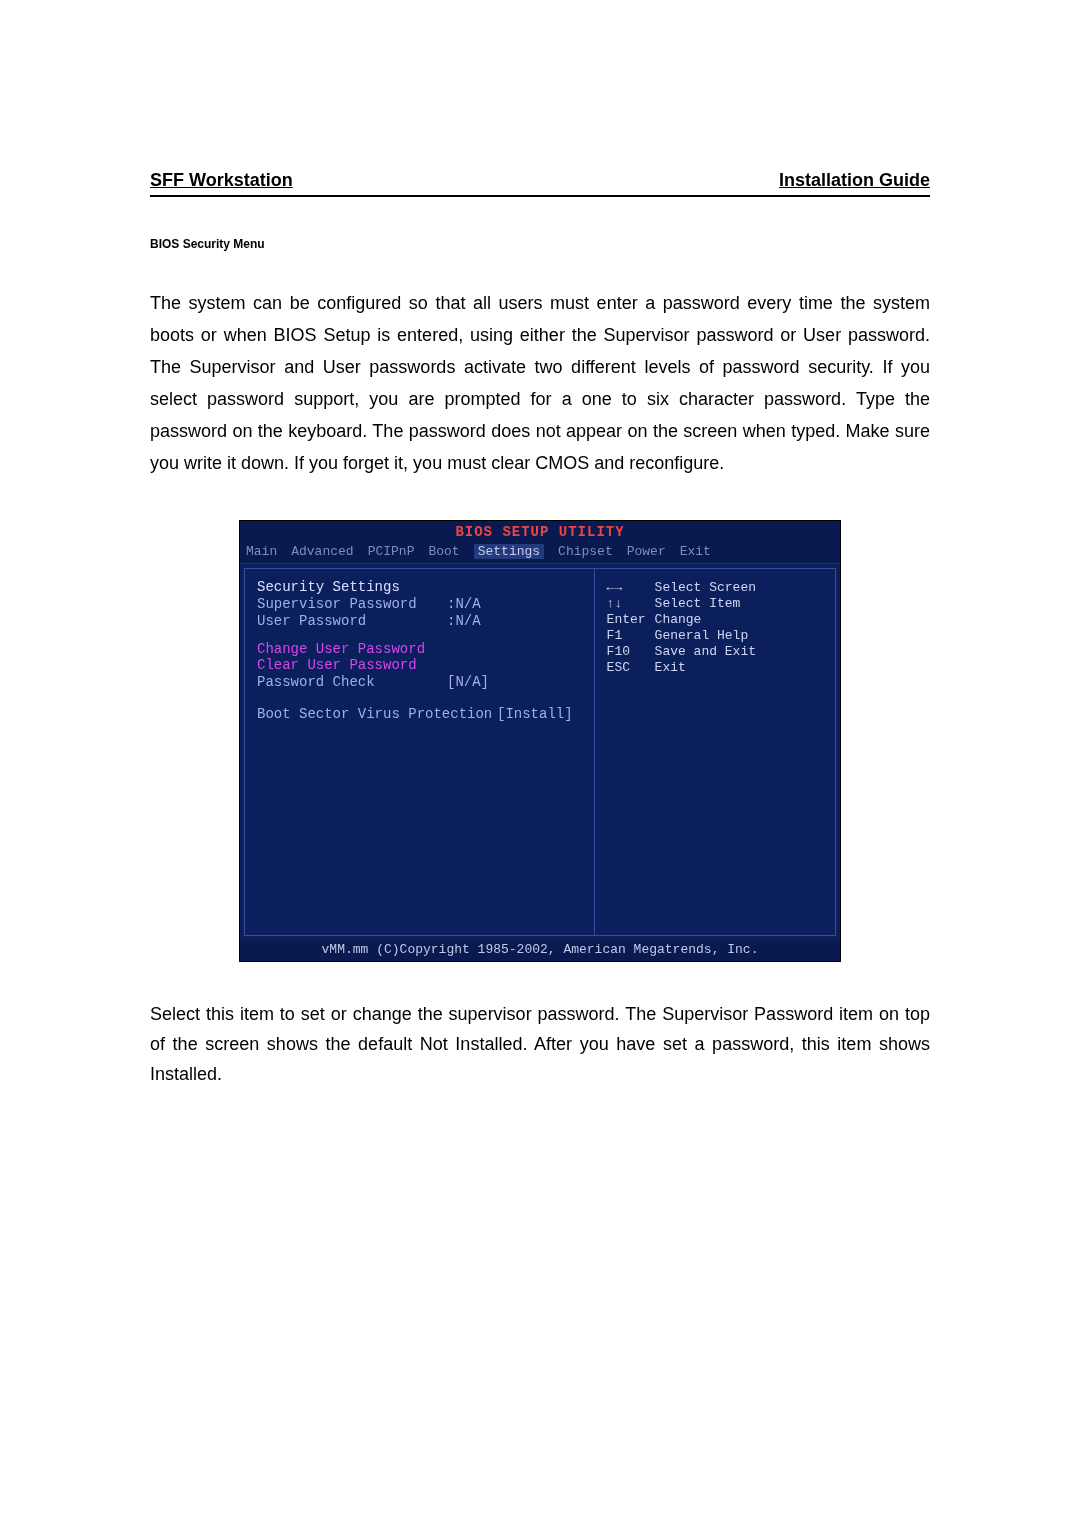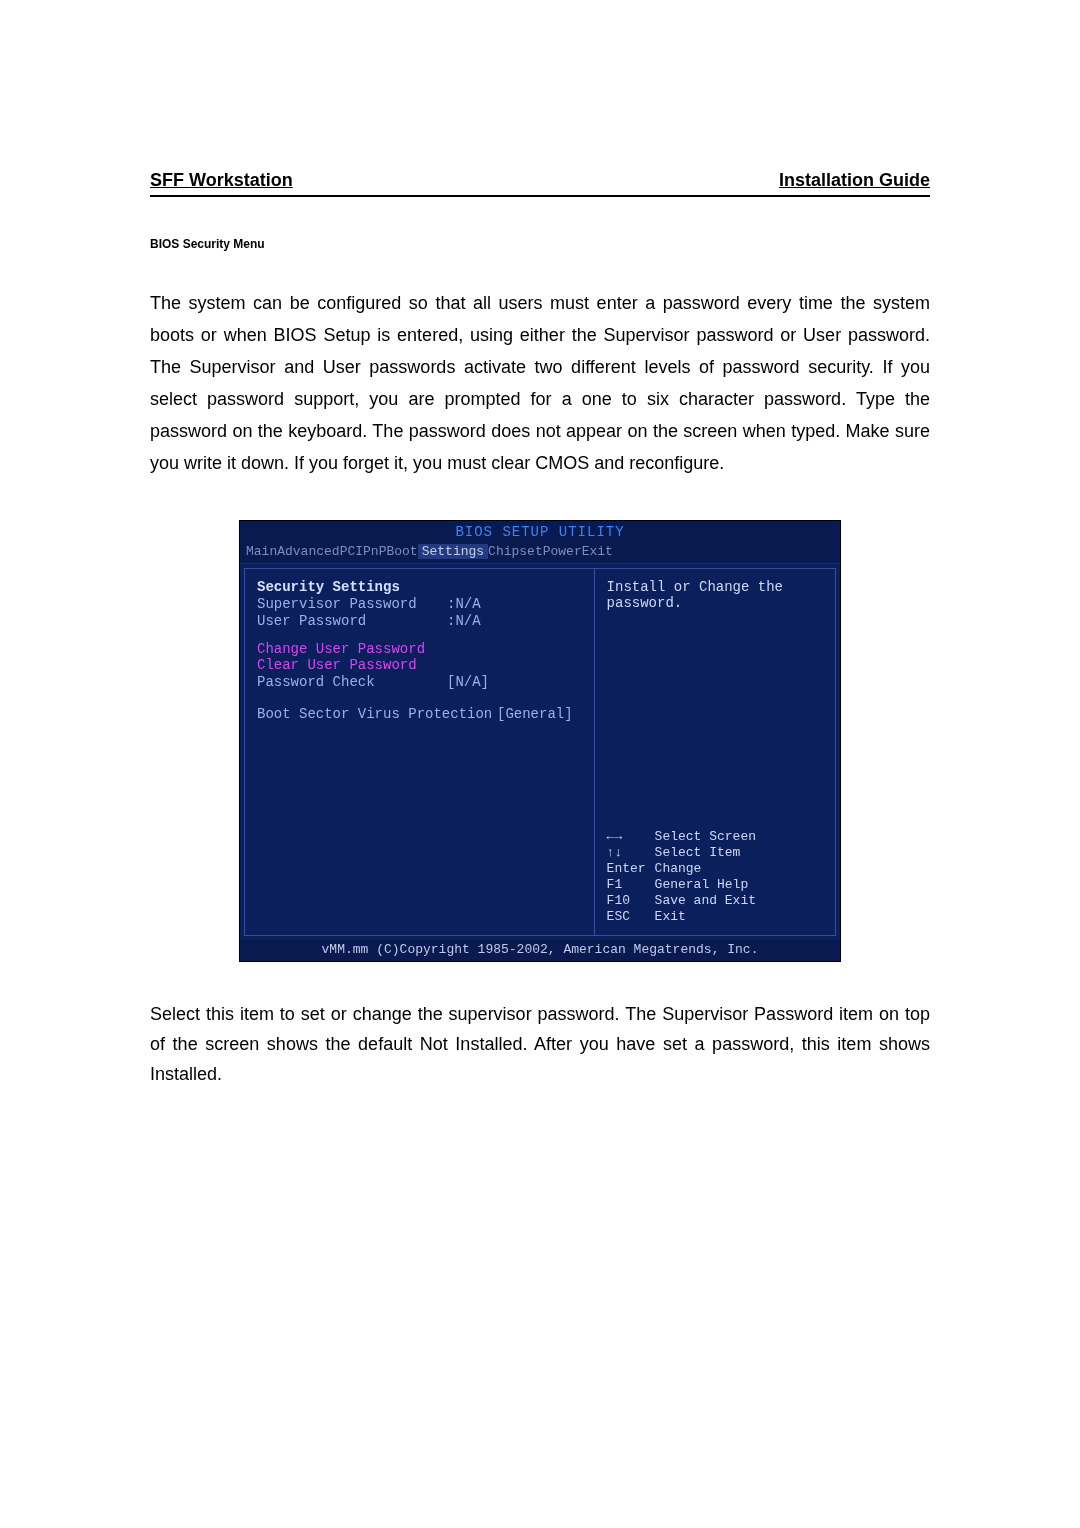--- a/index.html
+++ b/index.html
@@ -9,28 +9,28 @@
   .hdr-left{text-decoration:underline}
   .hdr-right{text-decoration:underline}
   .h2{font-weight:bold;font-size:12px;margin-top:40px}
   .para{font-size:18px;line-height:32px;text-align:justify;margin-top:36px}
   .para2{font-size:18px;line-height:30px;text-align:justify;margin-top:38px}
   .h3{font-weight:bold;font-size:18px;margin-top:56px}
   .ftrwrap{position:absolute;left:150px;right:150px;bottom:200px}
   .ftrbar{display:flex;justify-content:space-between;font-weight:bold;font-size:18px;border-top:2px solid #000;padding-top:6px;margin-top:20px}
   
   .bios{width:600px;height:440px;margin:42px auto 0 auto;background:#0a1f5c;font-family:"Courier New",monospace;font-size:14px;color:#a9b7e0;display:flex;flex-direction:column;box-shadow:0 0 0 1px #000}
-  .bios-title{color:#3b82f6;text-align:center;font-weight:normal;letter-spacing:1px;padding:3px 6px 2px;background:#081a50}
-  .bios-tabs{display:flex;background:#081a50;color:#7f8cbf;font-size:13px;padding:2px 6px 4px 6px;}
+  .bios-title{color:#ef4444;text-align:center;font-weight:bold;letter-spacing:1px;padding:3px 6px 2px;background:#081a50}
+  .bios-tabs{display:flex;background:#081a50;color:#7f8cbf;font-size:13px;padding:2px 6px 4px 6px;gap:14px}
   .bios-tab{white-space:nowrap}
   .bios-tab.sel{color:#c8cde6;background:#243a80;padding:0 4px}
   .bios-body{display:flex;flex:1;border-top:1px solid #1a2c6a}
   .bios-left{flex:3;border:1px solid #3a4d9a;border-right:none;margin:4px 0 4px 4px;padding:10px 12px}
   .bios-right{flex:2;border:1px solid #3a4d9a;margin:4px 4px 4px 0;padding:10px 12px;display:flex;flex-direction:column;justify-content:space-between}
-  .sec-title{color:#d9e0ff;font-weight:bold;margin-bottom:0}
+  .sec-title{color:#d9e0ff;font-weight:normal;margin-bottom:0}
   .kv{display:flex;margin:1px 0}
   .kv .k{width:190px;color:#9fb0e8}
   .kv .v{color:#9fb0e8}
   .link{color:#d946ef;margin-top:12px}
   .opt{display:flex;margin:1px 0}
   .opt .k{width:190px;color:#9fb0e8}
   .opt .v{color:#9fb0e8}
   .help-top{color:#d0d7f4}
   .help-keys{color:#d0d7f4;font-size:13px}
   .hk{display:flex;margin:1px 0}
@@ -76,25 +76,24 @@
           </div>
           <div class="link">Change User Password</div>
           <div class="link" style="margin-top:0">Clear User Password</div>
           <div class="opt">
             <span class="k">Password Check</span>
             <span class="v">[N/A]</span>
           </div>
           <div style="height:14px"></div>
           <div class="opt">
             <span class="k" style="width:240px">Boot Sector Virus Protection</span>
-            <span class="v">[General]</span>
+            <span class="v">[Install]</span>
           </div>
         </div>
         <div class="bios-right">
-          <div class="help-top">Install or Change the password.</div>
           <div class="help-keys">
             <div class="hk">
                 <span class="kk">←→</span>
                 <span>Select Screen</span>
               </div>
             <div class="hk">
                 <span class="kk">↑↓</span>
                 <span>Select Item</span>
               </div>
             <div class="hk">

